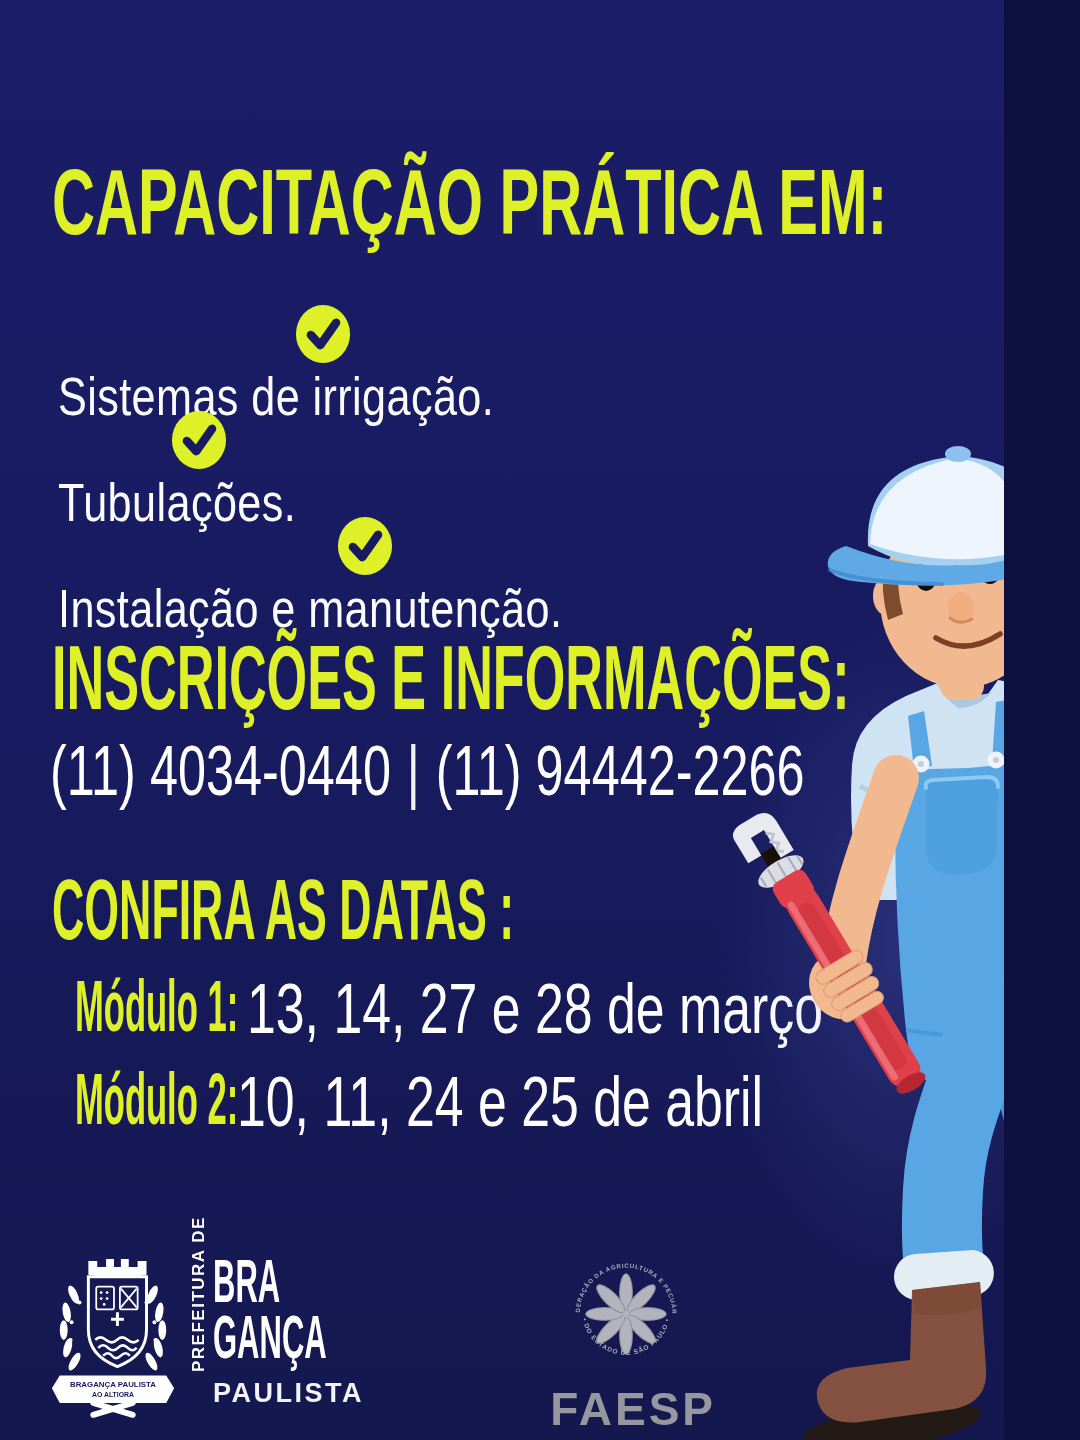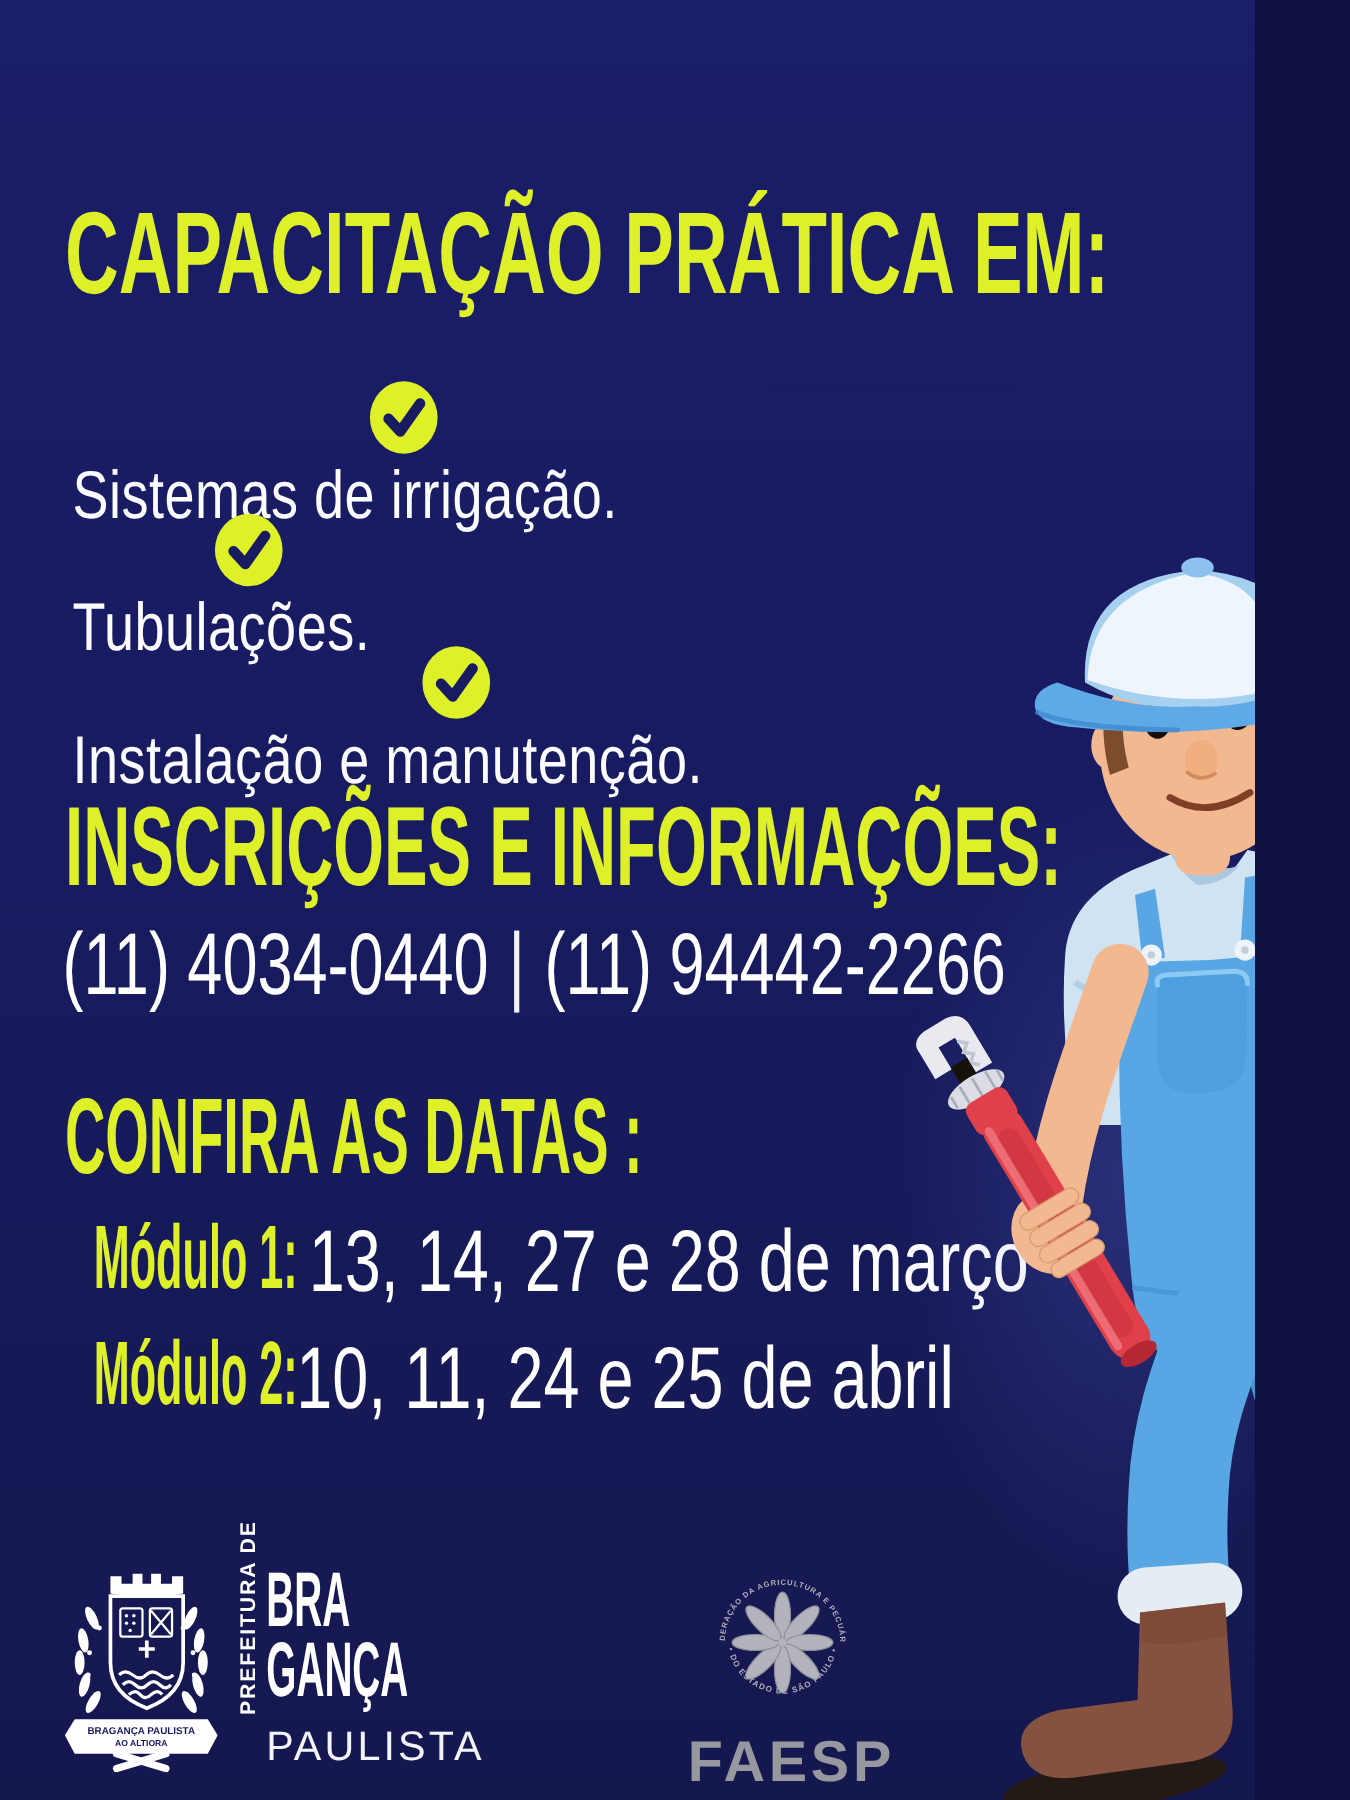--- a/index.html
+++ b/index.html
@@ -59,21 +59,21 @@
   .pref-vertical{
     position:absolute;left:189px;top:1372px;font-size:17px;font-weight:700;letter-spacing:1.5px;
     color:#fff;transform:rotate(-90deg);transform-origin:left top;white-space:nowrap;
   }
   .braganca{
     position:absolute;left:213px;top:1253px;font-size:62px;font-weight:700;line-height:56px;
     color:#fff;transform:scaleX(.5);transform-origin:left top;white-space:nowrap;
   }
   .braganca span{display:block;}
   .paulista{
-    position:absolute;left:213px;top:1378px;font-size:33px;font-weight:400;letter-spacing:2.5px;
+    position:absolute;left:213px;top:1378px;font-size:27px;font-weight:700;letter-spacing:2.5px;
     color:#f2f4f9;white-space:nowrap;
   }
   .senar{position:absolute;left:381px;top:1258px;width:140px;text-align:center;color:#97989f;}
   .senar svg{display:block;margin:0 auto;}
   .senar-name{font-size:36px;font-weight:700;letter-spacing:1px;line-height:1;margin-top:6px;}
   .senar-sub{font-size:11.5px;font-weight:700;letter-spacing:2.5px;margin-top:3px;}
   .faesp{position:absolute;left:536px;top:1256px;width:180px;text-align:center;color:#97989f;}
   .faesp svg{display:block;margin:0 auto;}
   .faesp-name{font-size:46px;font-weight:700;letter-spacing:3px;line-height:1;margin-top:16px;text-align:right;}
   svg text{font-family:"Liberation Sans",sans-serif;}

